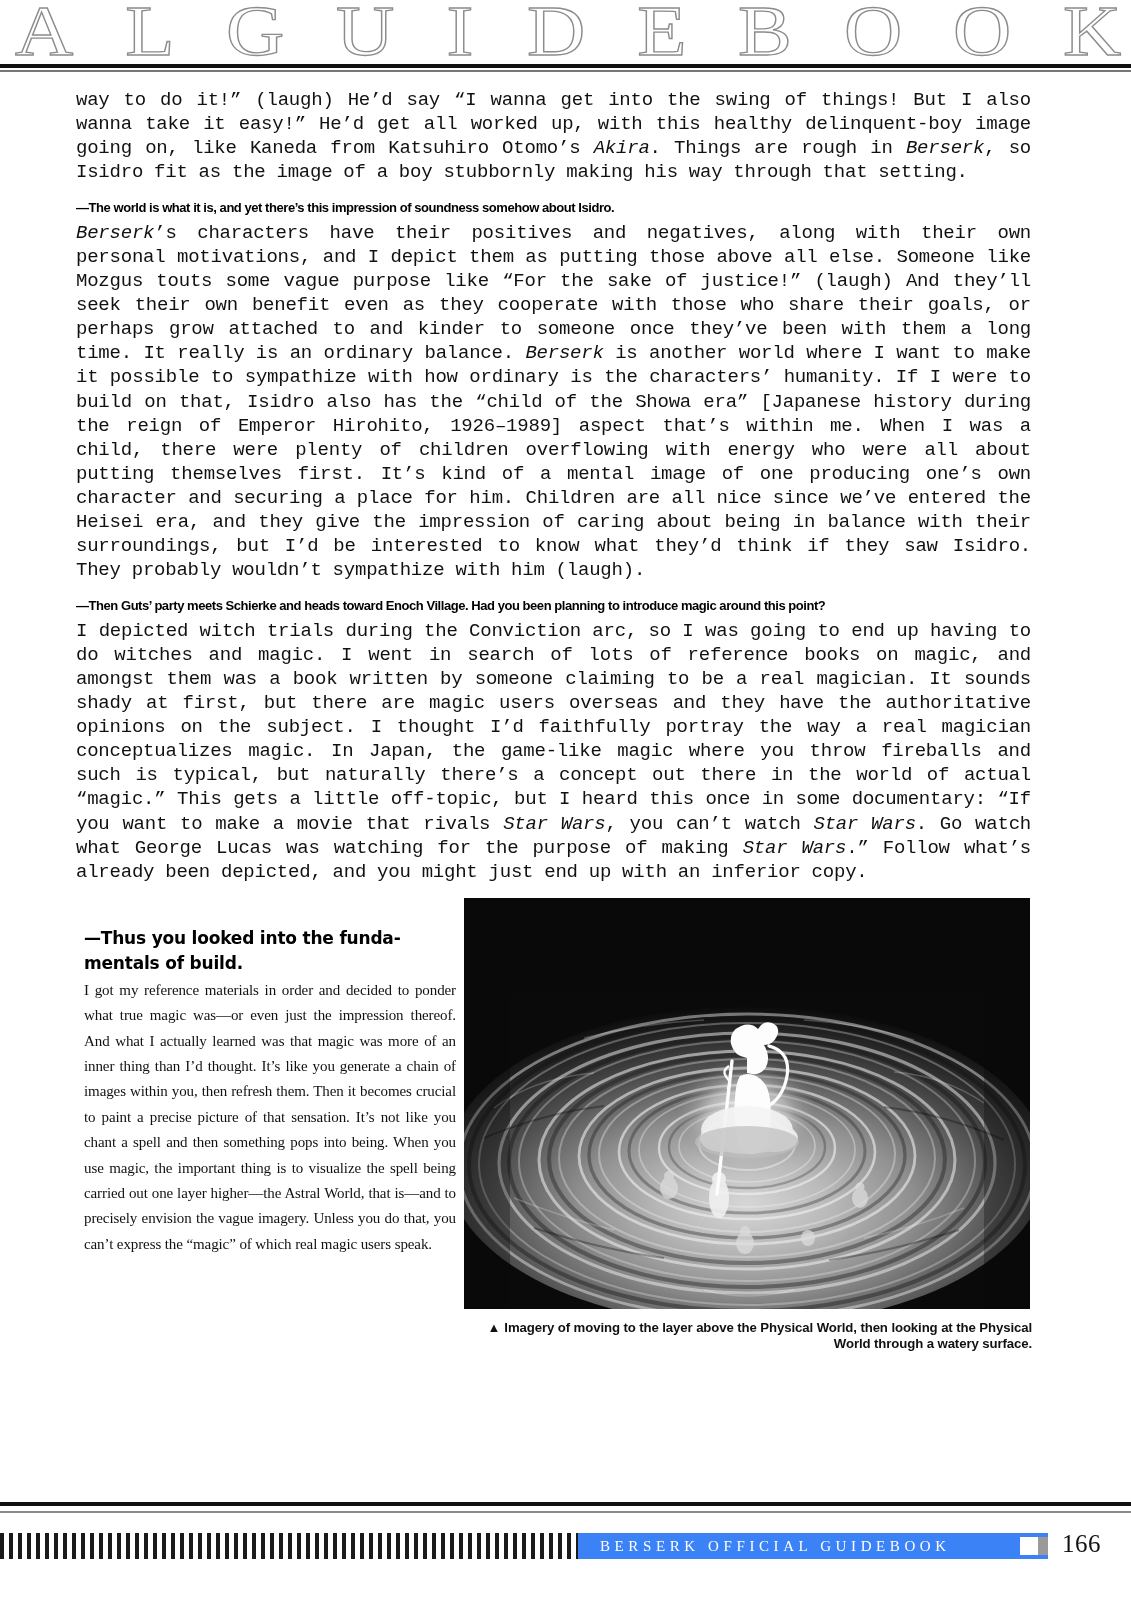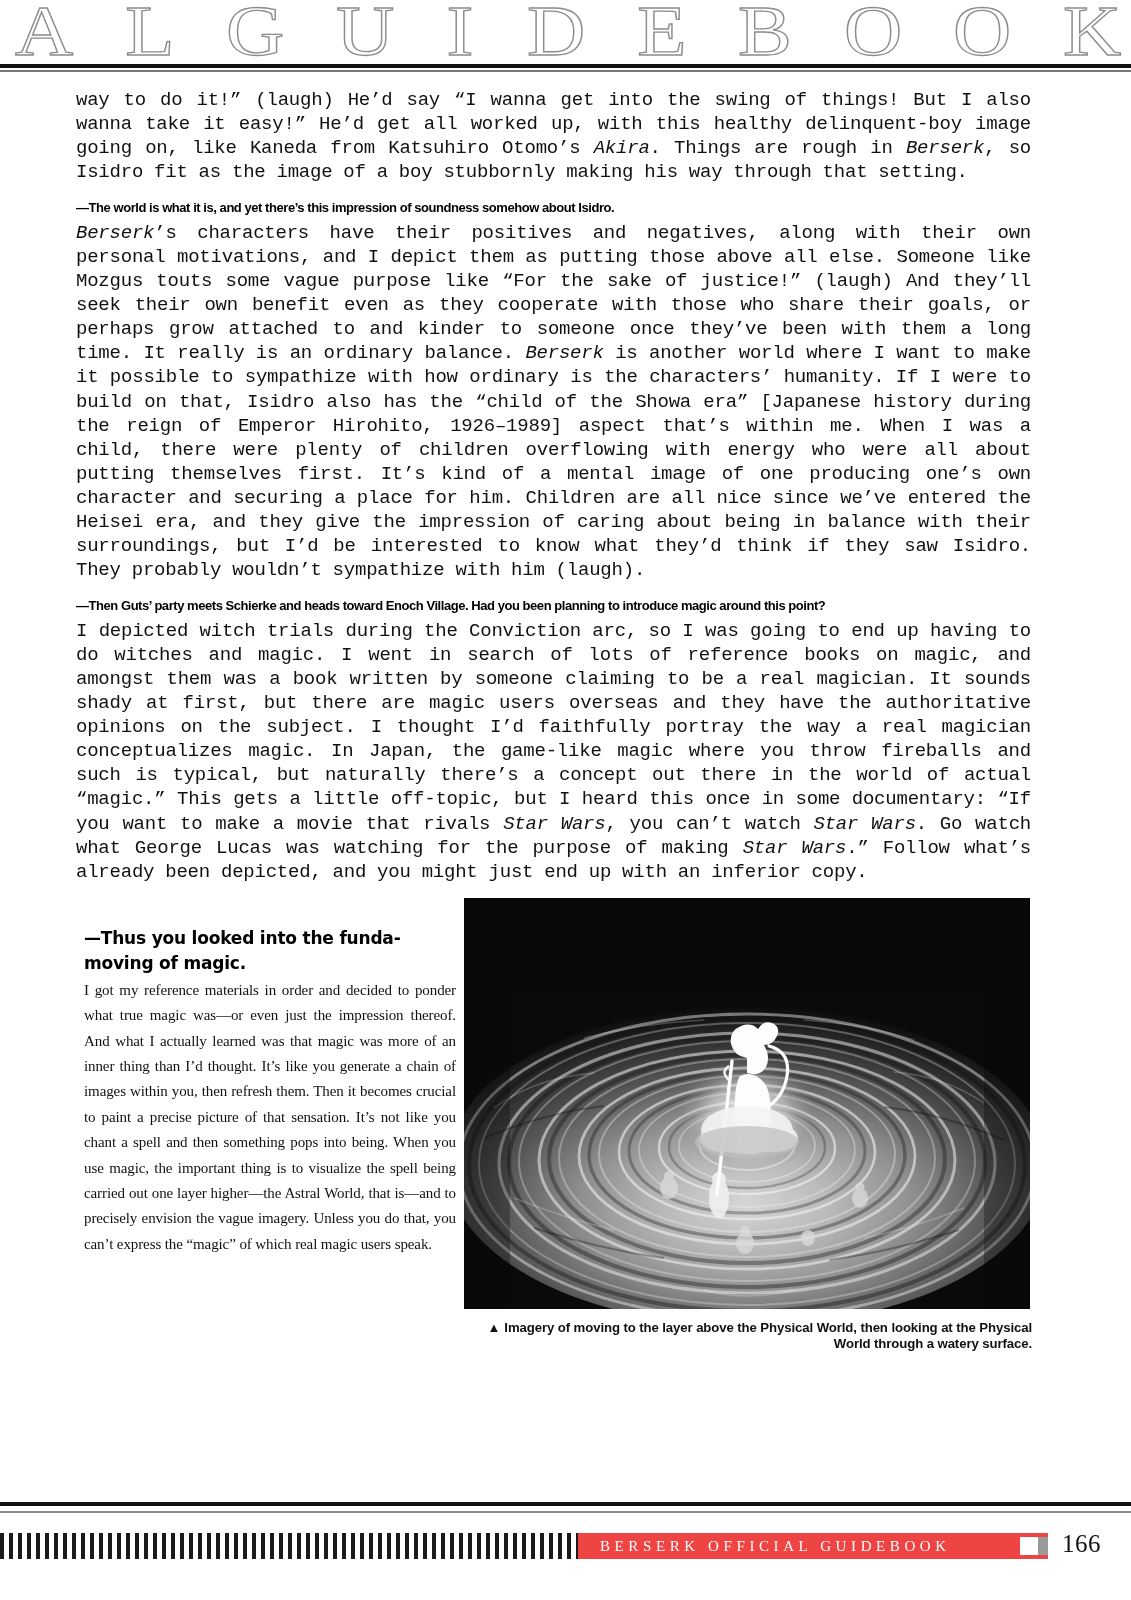--- a/index.html
+++ b/index.html
@@ -220,21 +220,21 @@
     left: 0; top: 31px;
     width: 1131px; height: 2px;
     background: #8a8a8a;
   }
   .footer-bar {
     position: absolute;
     left: 0;
     top: 53px;
     width: 1048px;
     height: 26px;
-    background: #ef4444;
+    background: #3b82f6;
     display: flex;
     align-items: center;
   }
   .footer-stripes {
     width: 578px;
     height: 26px;
     background: repeating-linear-gradient(
       to right,
       #1a1a1a 0px, #1a1a1a 4px,
       #ffffff 4px, #ffffff 9px
@@ -340,21 +340,21 @@
     <i>Star Wars</i>. Go watch what George Lucas was watching for the purpose of making
     <i>Star Wars</i>.” Follow what’s already been depicted, and you might just end up with
     an inferior copy.
   </p>
 
   <div class="split">
 
     <div class="left-col">
       <h3 class="qa-narrow">
         <span>—Thus you looked into the funda-</span><br>
-        <span>moving of magic.</span>
+        <span>mentals of build.</span>
       </h3>
       <p class="body-narrow">I got my reference materials in order and decided to ponder what true magic was—or even just the impression thereof. And what I actually learned was that magic was more of an inner thing than I’d thought. It’s like you generate a chain of images within you, then refresh them. Then it becomes crucial to paint a precise picture of that sensation. It’s not like you chant a spell and then something pops into being. When you use magic, the important thing is to visualize the spell being carried out one layer higher—the Astral World, that is—and to precisely envision the vague imagery. Unless you do that, you can’t express the “magic” of which real magic users speak.</p>
     </div>
 
     <div class="right-col">
       <div class="figure-box">
         <svg width="566" height="411" viewBox="0 0 566 411">
           <defs>
             <radialGradient id="pool" cx="50%" cy="62%" r="62%">
               <stop offset="0%" stop-color="#e8e8e8"></stop>

